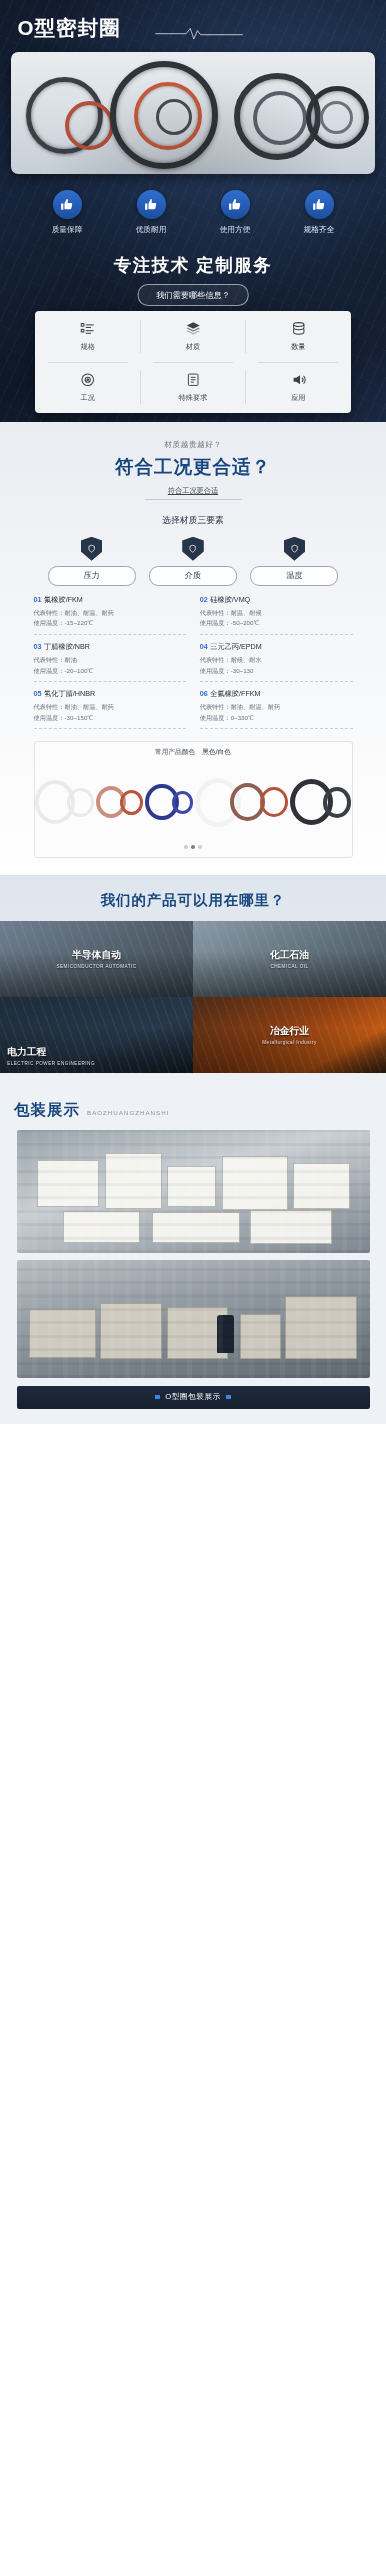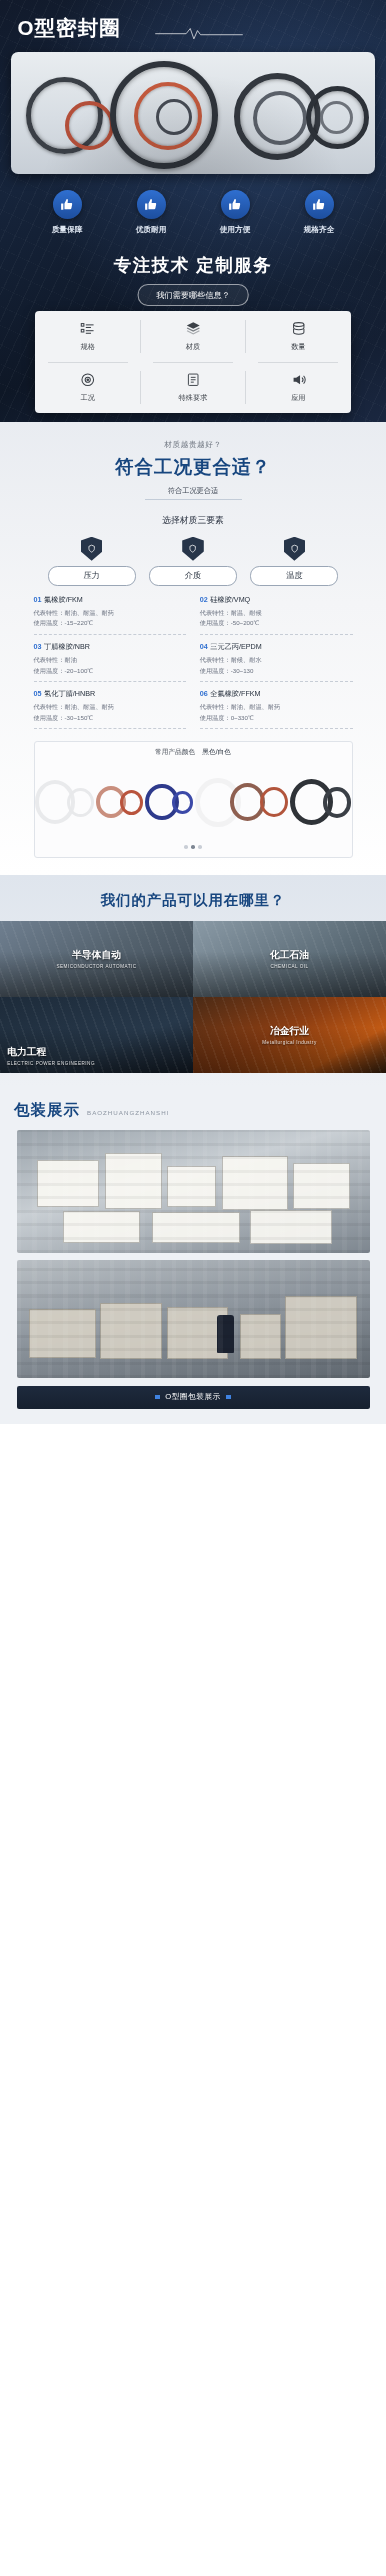--- a/index.html
+++ b/index.html
@@ -76,21 +76,20 @@
   .r9 { width: 33px; height: 33px; left: 309px; top: 49px; border: 3.6px solid #6d727a; }
 
   
   .features {
     position: absolute;
     top: 190px; left: 0; width: 386px;
     display: flex;
     justify-content: center;
     gap: 27px;
     z-index: 4;
-    font-weight: bold;
   }
   .feature { width: 57px; text-align: center; }
   .feat-circle {
     width: 29px; height: 29px;
     margin: 0 auto 6.2px;
     border-radius: 50%;
     background: linear-gradient(180deg, #2f6fd0, #1d4e9e);
     display: flex; align-items: center; justify-content: center;
     box-shadow: 0 1.5px 5.2px rgba(0,0,0,0.4);
   }
@@ -165,20 +164,21 @@
     letter-spacing: 1px;
   }
   .sub-pill {
     margin: 7.2px auto 0;
     width: 97px;
     text-align: center;
     font-size: 7.2px;
     color: #3b4350;
     border-bottom: 1px solid #c3ccd8;
     padding-bottom: 3.1px;
+    text-decoration: underline;
   }
   .three-title {
     text-align: center;
     margin-top: 15.5px;
     font-size: 8.8px;
     color: #2a3240;
   }
   .three-row {
     margin-top: 9.3px;
     display: flex;

